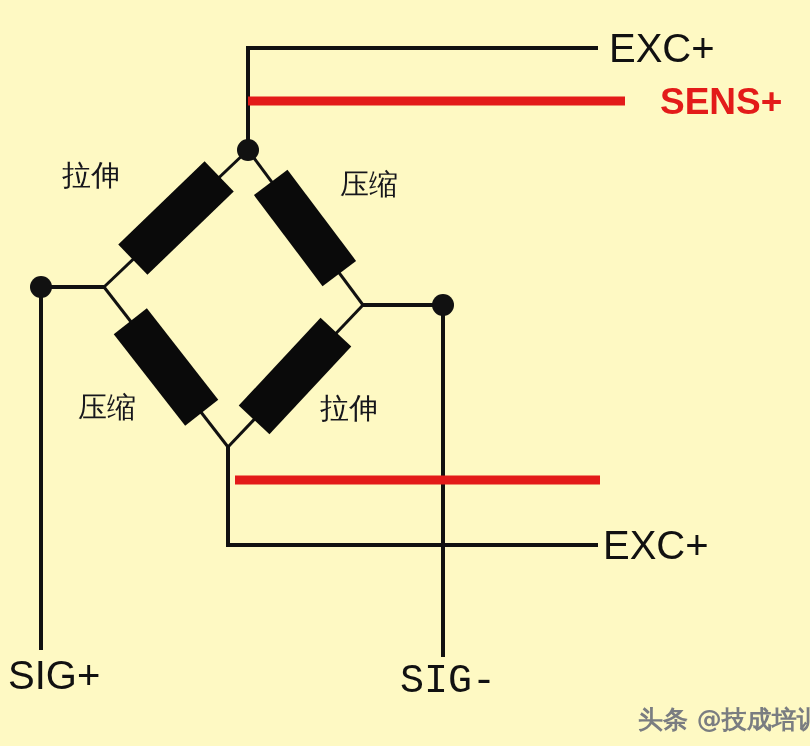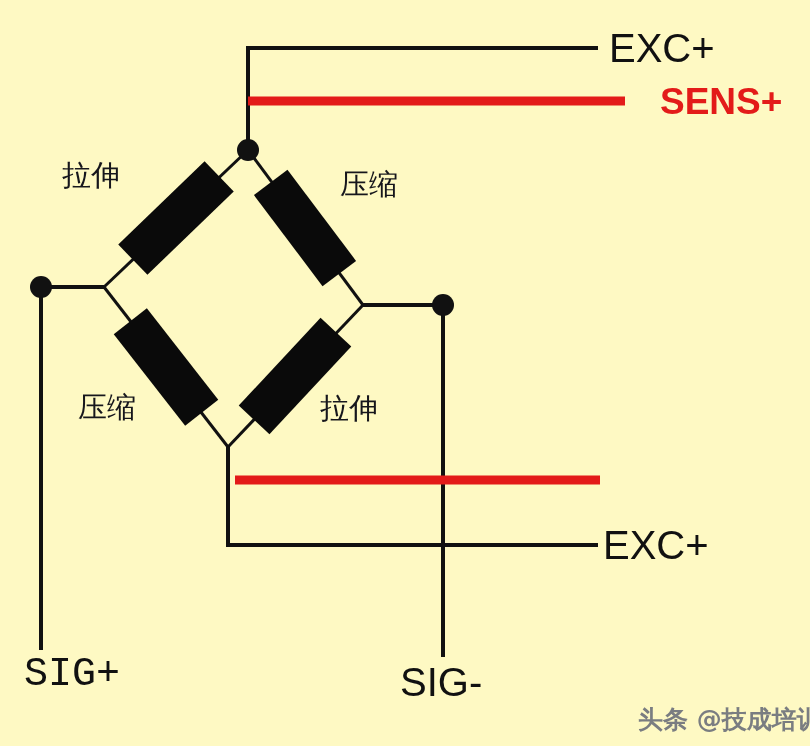--- a/index.html
+++ b/index.html
@@ -107,23 +107,23 @@
     <line x1="235" y1="480" x2="600" y2="480" stroke="#e31b19" stroke-width="9" stroke-linecap="butt"></line>
   </svg>
 
   <div class="lbl lbl-latin" style="left:609px; top:28px;">EXC+</div>
 
   <div class="lbl lbl-sens" style="left:660px; top:83px;">SENS+</div>
 
 
   <div class="lbl lbl-latin" style="left:603px; top:525px;">EXC+</div>
 
-  <div class="lbl lbl-latin" style="left:24px; top:655px;font-family:Liberation Mono, monospace;">SIG+</div>
+  <div class="lbl lbl-latin" style="left:8px; top:655px;">SIG+</div>
 
-  <div class="lbl lbl-latin" style="left:400px; top:662px;">SIG-</div>
+  <div class="lbl lbl-latin" style="left:400px; top:662px;font-family:Liberation Mono, monospace;">SIG-</div>
 
   <div class="lbl lbl-cjk" style="left:62px; top:161px;">拉伸</div>
 
   <div class="lbl lbl-cjk" style="left:340px; top:170px;">压缩</div>
 
   <div class="lbl lbl-cjk" style="left:78px; top:393px;">压缩</div>
 
   <div class="lbl lbl-cjk" style="left:320px; top:394px;">拉伸</div>
 
   <div class="watermark" style="left:638px; top:703px;">头条 @技成培训</div>

